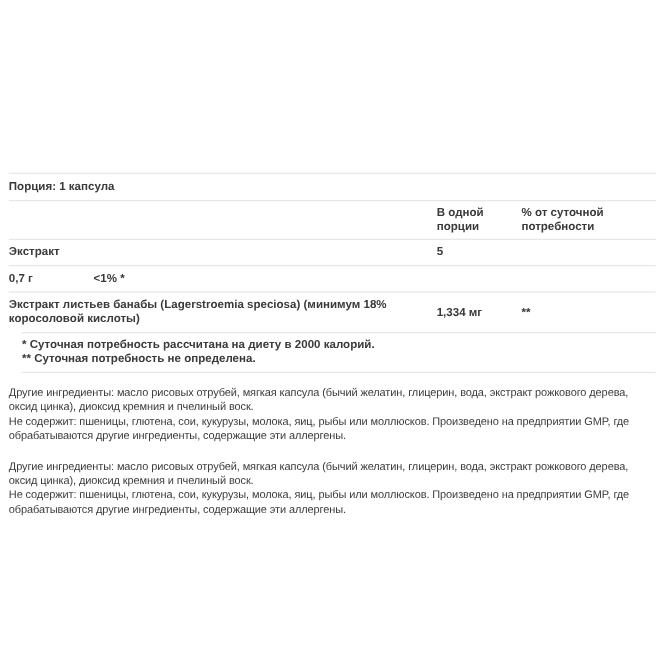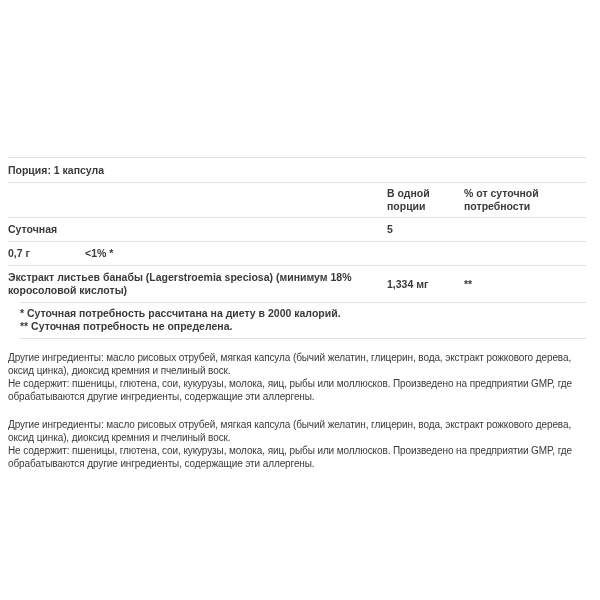--- a/index.html
+++ b/index.html
@@ -8,21 +8,21 @@
     background: #ffffff;
     width: 600px;
     height: 600px;
     overflow: hidden;
     font-family: "Liberation Sans", sans-serif;
     color: #3a3a3a;
   }
   .sheet {
     box-sizing: border-box;
     width: 600px;
-    padding: 157px 14px 0 8px;
+    padding: 157px 4px 0 8px;
   }
   
   .serving {
     border-top: 1px solid #e3e3e3;
     padding: 6px 0 5px 0;
     font-size: 10.5px;
     font-weight: bold;
     line-height: 13px;
   }
   .trow {
@@ -74,21 +74,21 @@
       <span>Порция: 1 капсула</span>
     </div>
 
     <div class="trow head">
       <div class="c1"></div>
       <div class="c2">В одной порции</div>
       <div class="c3">% от суточной потребности</div>
     </div>
 
     <div class="trow">
-      <div class="c1">Суточная</div>
+      <div class="c1">Экстракт</div>
       <div class="c2">5</div>
       <div class="c3"></div>
     </div>
 
     <div class="trow">
       <div class="c2">0,7 г</div>
       <div class="c3">&lt;1% *</div>
     </div>
 
     <div class="trow">

